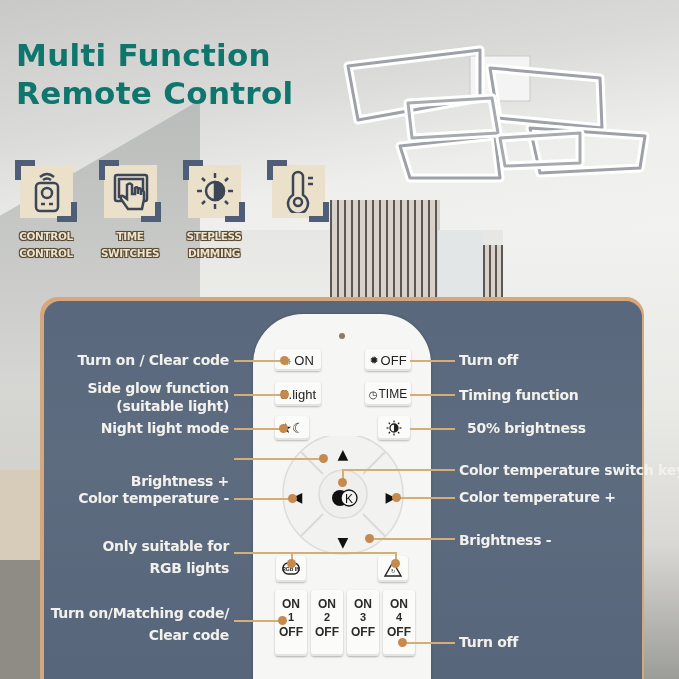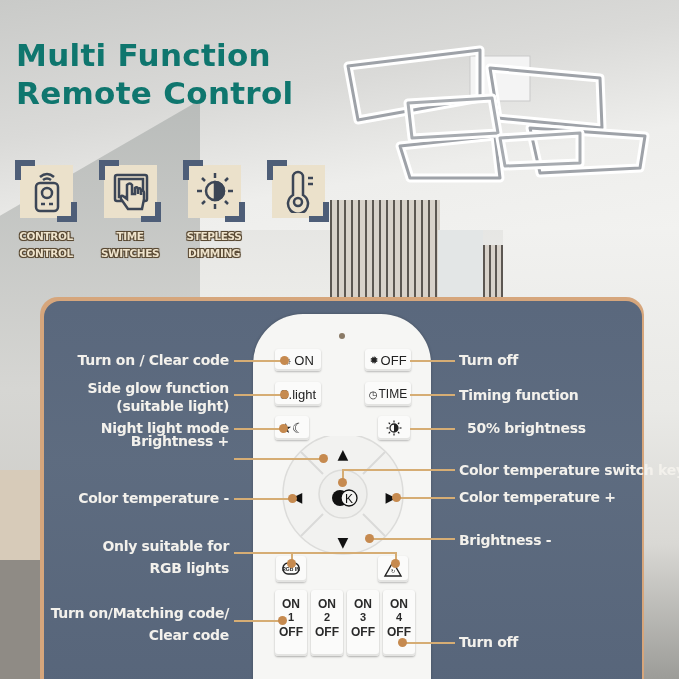--- a/index.html
+++ b/index.html
@@ -295,21 +295,21 @@
 
 <div class="lbl right" style="right:450px; top:379px;">Side glow function</div>
 <div class="lbl right" style="right:450px; top:397px;">(suitable light)</div>
 <div class="line" style="left:234px; top:394px; width:50px;"></div>
 <div class="dot" style="left:280px; top:390px;"></div>
 
 <div class="lbl right" style="right:450px; top:419px;">Night light mode</div>
 <div class="line" style="left:234px; top:428px; width:50px;"></div>
 <div class="dot" style="left:279px; top:424px;"></div>
 
-<div class="lbl right" style="right:450px; top:432px;">Brightness +</div>
+<div class="lbl right" style="right:450px; top:472px;">Brightness +</div>
 <div class="line" style="left:234px; top:458px; width:90px;"></div>
 <div class="dot" style="left:319px; top:454px;"></div>
 
 <div class="lbl right" style="right:450px; top:489px;">Color temperature -</div>
 <div class="line" style="left:234px; top:498px; width:58px;"></div>
 <div class="dot" style="left:288px; top:494px;"></div>
 
 <div class="lbl right" style="right:450px; top:537px;">Only suitable for</div>
 <div class="lbl right" style="right:450px; top:559px;text-align:center;">RGB lights</div>
 <div class="line" style="left:234px; top:552px; width:163px;"></div>

